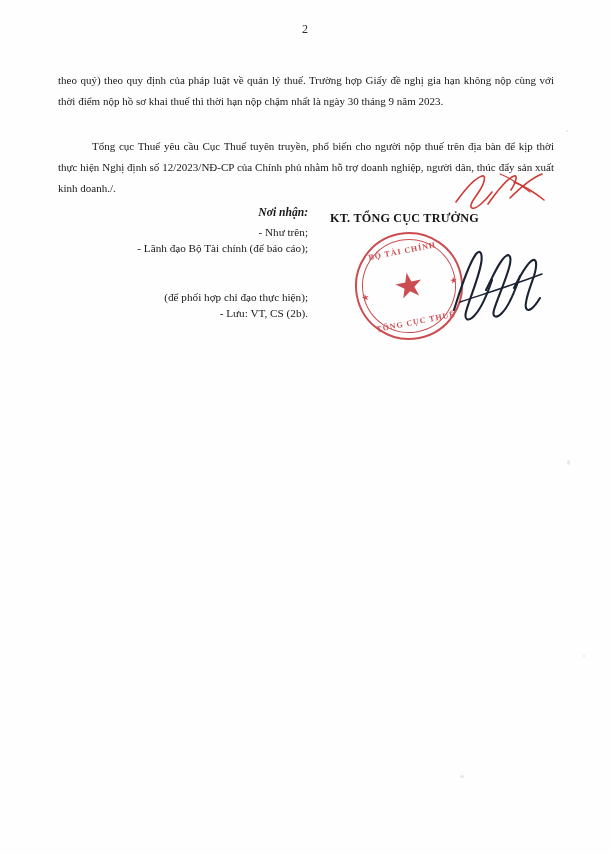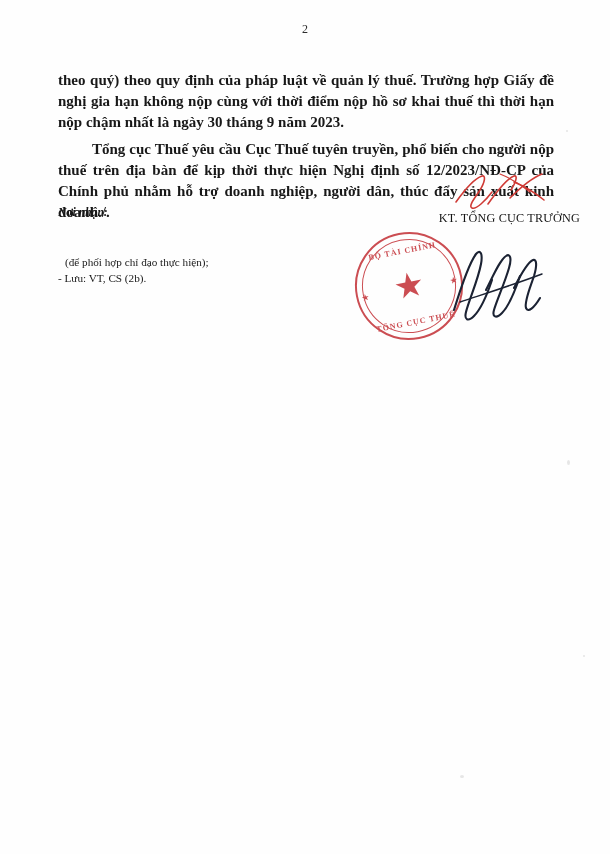--- a/index.html
+++ b/index.html
@@ -29,64 +29,64 @@
     width: 610px;
     text-align: center;
     font-size: 12px;
     color: #2b2b2b;
   }
   .body-text {
     position: absolute;
     top: 70px;
     left: 58px;
     width: 496px;
-    font-size: 15px;
+    font-size: 11px;
     line-height: 21px;
     text-align: justify;
     color: #181818;
-    font-weight: bold;
   }
   .body-text p {
     margin: 0;
   }
   .body-text p.indent {
     text-indent: 34px;
-    margin-top: 6px;
+    margin-top: 24px;
   }
   .recipients {
     position: absolute;
     top: 205px;
     left: 58px;
     width: 250px;
     font-size: 11.2px;
     line-height: 16.5px;
     color: #181818;
+    text-align: right;
   }
   .recipients .r-title {
     font-style: italic;
     font-weight: bold;
     font-size: 11.6px;
     margin-bottom: 2px;
   }
   .recipients .r-item {
     white-space: nowrap;
   }
   .recipients .r-sub {
     padding-left: 7px;
     white-space: nowrap;
     margin-top: 32px;
   }
   .signature-block {
     position: absolute;
     top: 210px;
     left: 330px;
     width: 250px;
-    text-align: right;
+    text-align: left;
     font-size: 12.2px;
-    font-weight: normal;
+    font-weight: bold;
     line-height: 17px;
     letter-spacing: 0.2px;
     color: #151515;
   }
   
   .seal {
     position: absolute;
     top: 232px;
     left: 355px;
     width: 108px;
@@ -162,20 +162,22 @@
 
   <div class="page-number">2</div>
 
   <div class="body-text">
     <p>theo quý) theo quy định của pháp luật về quản lý thuế. Trường hợp Giấy đề nghị gia hạn không nộp cùng với thời điểm nộp hồ sơ khai thuế thì thời hạn nộp chậm nhất là ngày 30 tháng 9 năm 2023.</p>
     <p class="indent">Tổng cục Thuế yêu cầu Cục Thuế tuyên truyền, phổ biến cho người nộp thuế trên địa bàn để kịp thời thực hiện Nghị định số 12/2023/NĐ-CP của Chính phủ nhằm hỗ trợ doanh nghiệp, người dân, thúc đẩy sản xuất kinh doanh./.</p>
   </div>
 
   <div class="recipients">
     <div class="r-title">Nơi nhận:</div>
+    <div class="r-item">- Như trên;</div>
+    <div class="r-item">- Lãnh đạo Bộ Tài chính (để báo cáo);</div>
     <div class="r-sub">(để phối hợp chỉ đạo thực hiện);</div>
     <div class="r-item">- Lưu: VT, CS (2b).</div>
   </div>
 
   <div class="signature-block">
     <div>KT. TỔNG CỤC TRƯỞNG</div>
   </div>
 
   <div class="seal">
     <div class="ring-outer"></div>

